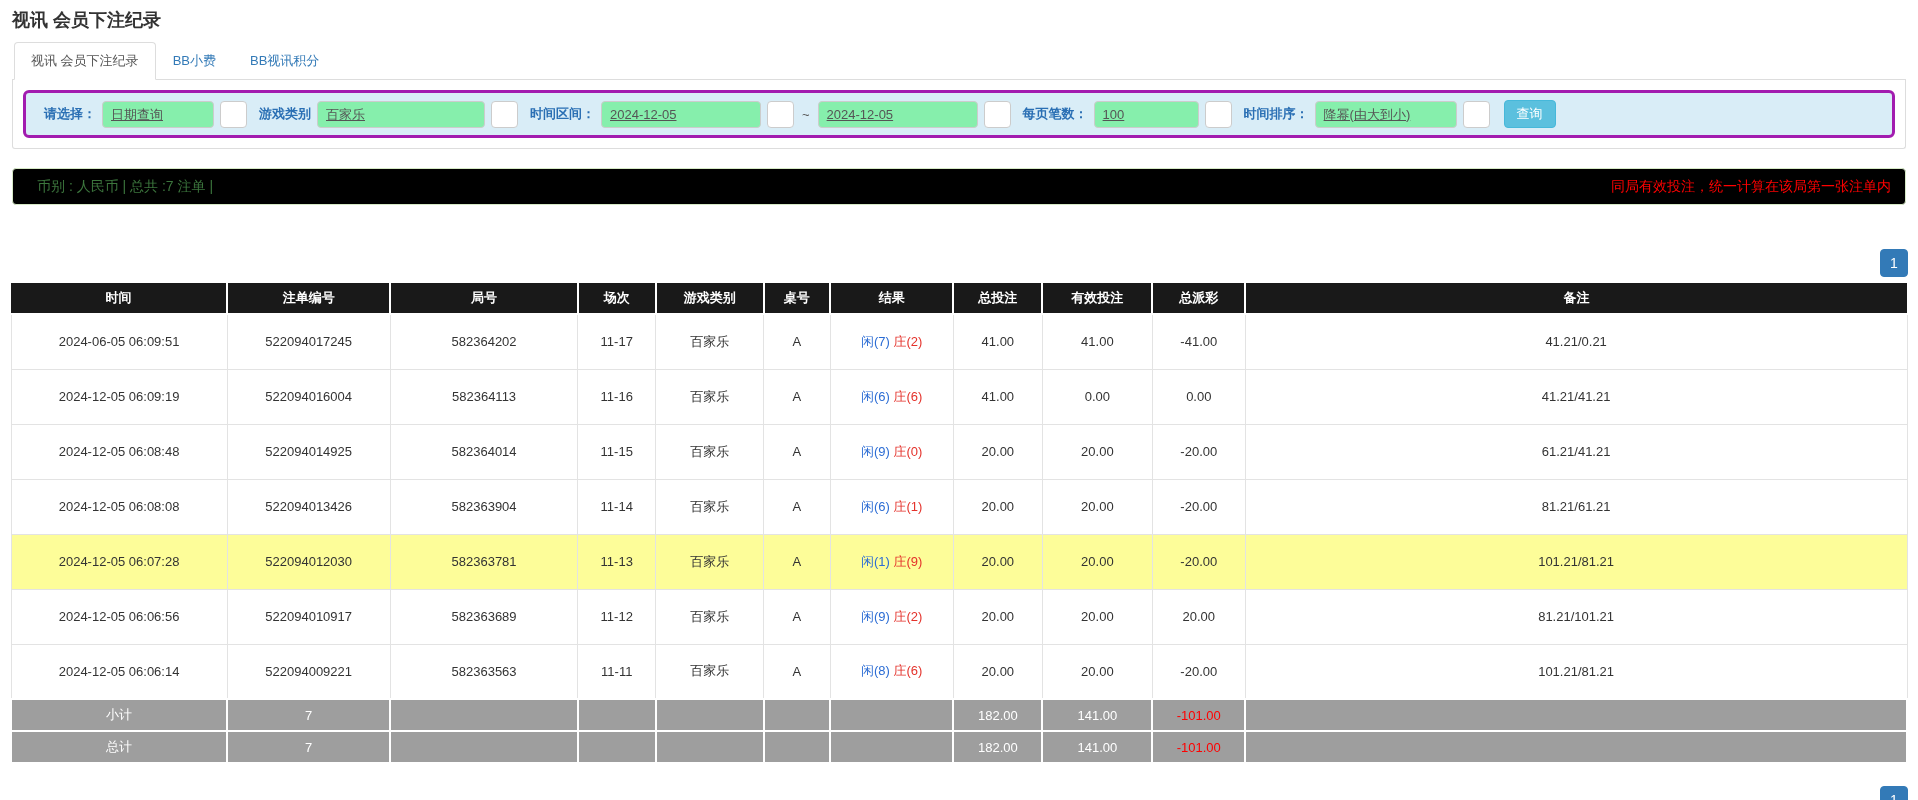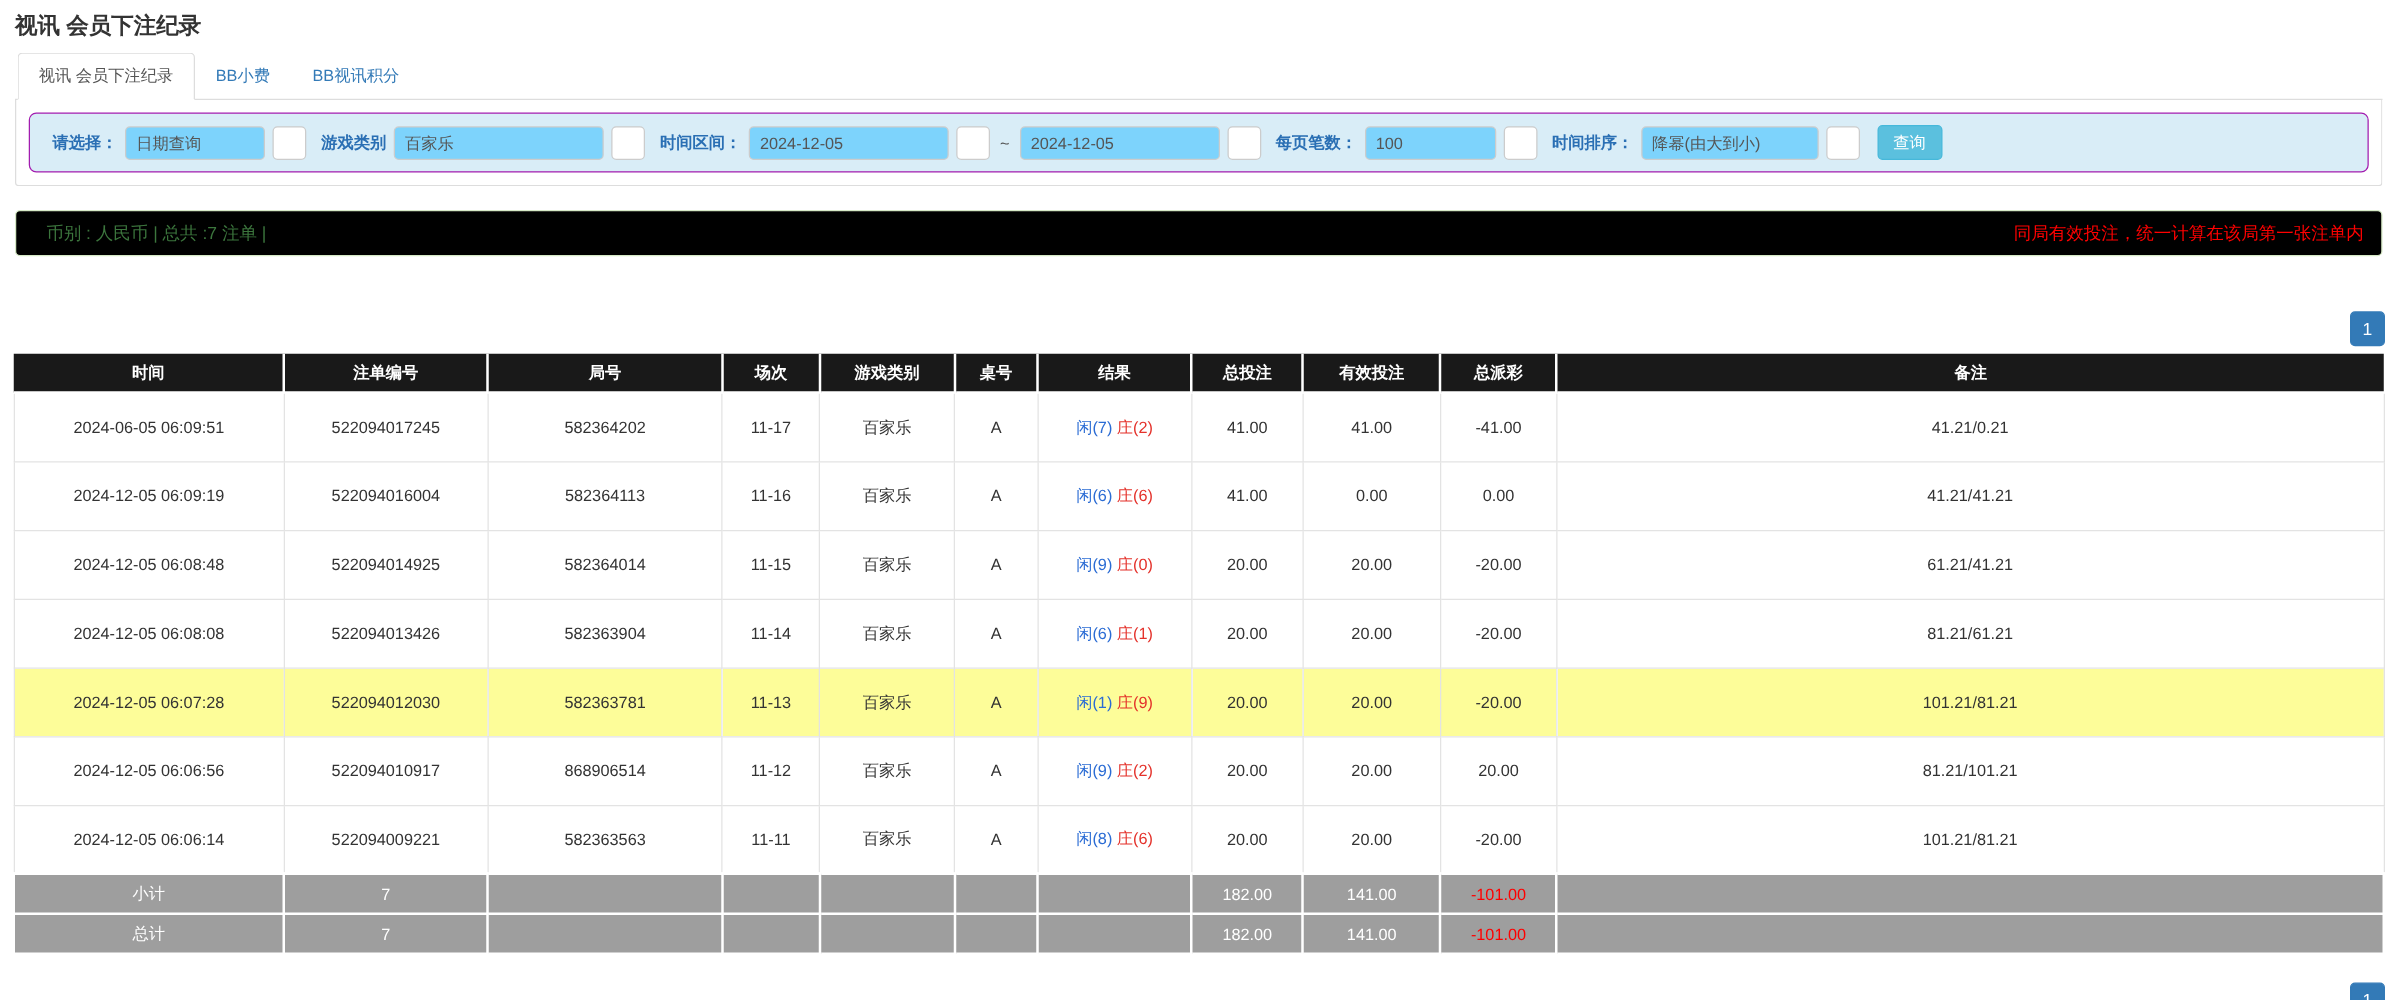--- a/index.html
+++ b/index.html
@@ -10,23 +10,23 @@
   
   .page-title { font-size: 18px; font-weight: 600; color: #333; margin: 2px 0 10px 2px; }
 
   
   .tabs { display: flex; border-bottom: 1px solid #ddd; padding-left: 2px; margin: 0 2px; }
   .tab { font-size: 13px; padding: 9px 16px; color: #337ab7; cursor: pointer; margin-bottom: -1px; border: 1px solid transparent; }
   .tab.active { color: #555; background: #fff; border-color: #ddd; border-bottom-color: #fff; border-radius: 4px 4px 0 0; }
 
   
   .tab-panel { border: 1px solid #ddd; border-top: none; margin: 0 2px; padding: 10px; border-radius: 0 0 3px 3px; }
-  .filter-bar { background: #d9edf7; border: 1px solid #a21caf; border-radius: 6px; padding: 10px 12px; display: flex; align-items: center; gap: 6px; height: 48px; }
+  .filter-bar { background: #d9edf7; border: 3px solid #a21caf; border-radius: 6px; padding: 10px 12px; display: flex; align-items: center; gap: 6px; height: 48px; }
   .flabel { color: #2a6fb4; font-weight: bold; font-size: 13px; white-space: nowrap; margin-left: 6px; }
-  .fvalue { background: #7dd3fc; border: 1px solid #ccc; border-radius: 4px; height: 27px; line-height: 25px; font-size: 13px; color: #555; padding: 0 8px; white-space: nowrap; overflow: hidden; }
+  .fvalue { background: #86efac; border: 1px solid #ccc; border-radius: 4px; height: 27px; line-height: 25px; font-size: 13px; color: #555; padding: 0 8px; white-space: nowrap; overflow: hidden; text-decoration: underline; }
   .faddon { background: #fff; border: 1px solid #ccc; border-radius: 4px; height: 27px; width: 27px; flex: 0 0 27px; }
   .w-select { width: 112px; } .w-game { width: 168px; } .w-date { width: 160px; } .w-size { width: 105px; } .w-sort { width: 142px; }
   .tilde { font-size: 13px; color: #555; padding: 0 2px; }
   .search-btn { background: #5bc0de; border: 1px solid #46b8da; color: #fff; font-size: 13px; border-radius: 4px; height: 28px; padding: 0 12px; margin-left: 8px; cursor: pointer; font-family: inherit; }
 
   
   .summary-bar { background: #000000; border: 1px solid #d6e9c6; border-radius: 4px; margin: 19px 2px 0 2px; height: 37px; display: flex; align-items: center; justify-content: space-between; padding: 0 14px 0 24px; }
   .summary-left { color: #3c763d; font-size: 14px; }
   .summary-right { color: #ff0000; font-size: 14px; }
 
@@ -191,21 +191,21 @@
           <td>A</td>
           <td><span class="res-player">闲(1)</span> <span class="res-banker">庄(9)</span></td>
           <td class="amt-link">20.00</td>
           <td>20.00</td>
           <td class="neg">-20.00</td>
           <td>101.21/81.21</td>
         </tr>
         <tr class="data-row">
           <td>2024-12-05 06:06:56</td>
           <td>522094010917</td>
-          <td>868906514</td>
+          <td>582363689</td>
           <td>11-12</td>
           <td>百家乐</td>
           <td>A</td>
           <td><span class="res-player">闲(9)</span> <span class="res-banker">庄(2)</span></td>
           <td class="amt-link">20.00</td>
           <td>20.00</td>
           <td>20.00</td>
           <td>81.21/101.21</td>
         </tr>
         <tr class="data-row">

